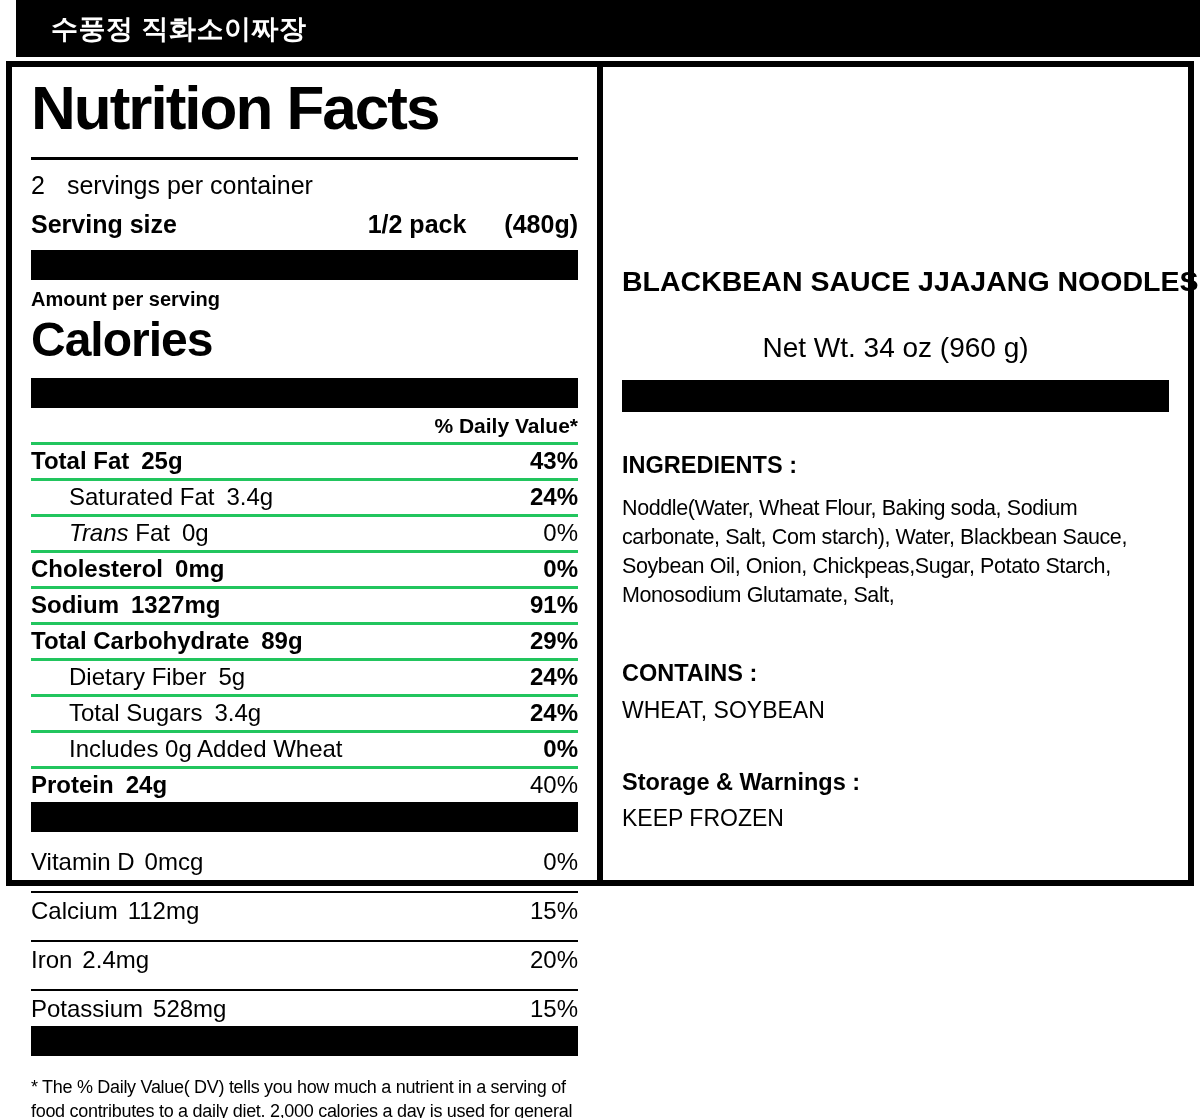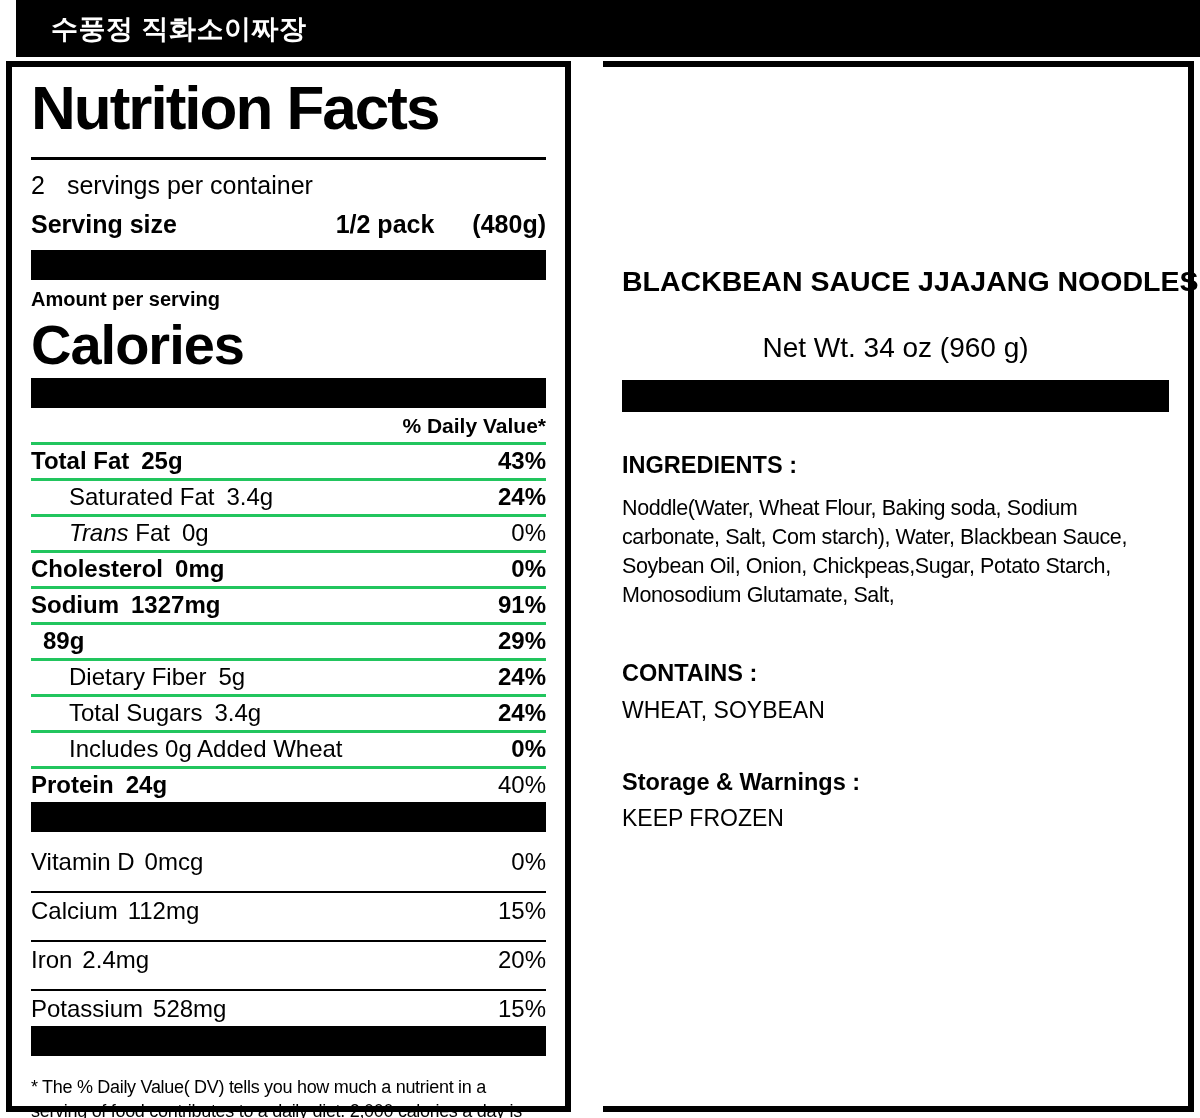--- a/index.html
+++ b/index.html
@@ -7,37 +7,37 @@
     width:1200px; height:1118px; position:relative; overflow:hidden;
     font-family:"Liberation Sans", sans-serif; color:#000;
     -webkit-font-smoothing:antialiased;
   }
   .header-bar {
     position:absolute; top:0; left:16px; width:1200px; height:57px;
     background:#000; display:flex; align-items:center;
   }
   .header-title { color:#fff; font-weight:bold; font-size:27px; margin-left:35px; letter-spacing:0.5px; }
 
-  .panels { position:absolute; top:61px; left:6px; width:1188px; height:1051px; display:flex;gap:32px; }
+  .panels { position:absolute; top:61px; left:6px; width:1188px; height:825px; display:flex; }
   .panel { box-sizing:border-box; background:#fff; }
   .left-panel  { width:597px; border:6px solid #000; padding:0 19px; }
   .right-panel { width:591px; border:6px solid #000; border-left:none; padding:0 19px; }
 
   
   .nf-title { font-size:62px; font-weight:bold; letter-spacing:-2px; line-height:66px; margin-top:8px; white-space:nowrap; }
   .nf-headrule { border-bottom:3px solid #000; margin-top:16px; }
   .nf-servings { display:flex; align-items:baseline; font-size:25px; line-height:30px; padding-top:10px; }
   .nf-servings .count { margin-right:22px; }
   .nf-servingsize { display:flex; align-items:baseline; font-weight:bold; font-size:25px; line-height:32px; margin-top:8px; margin-bottom:10px; }
   .nf-servingsize .ss-val { margin-left:auto; }
   .nf-servingsize .ss-wt  { margin-left:38px; }
   .thick-bar { height:30px; background:#000; }
   .nf-amount { font-size:20px; font-weight:bold; line-height:22px; margin-top:8px; }
   .nf-calories { display:flex; align-items:baseline; margin-top:2px; height:66px; }
-  .nf-calories .cal-label { font-size:56px; font-weight:bold; letter-spacing:-1px; }
+  .nf-calories .cal-label { font-size:48px; font-weight:bold; letter-spacing:-1px; }
   .nf-calories .cal-value { font-size:54px; font-weight:bold; margin-left:auto; }
   .nf-dvheader { text-align:right; font-weight:bold; font-size:21px; line-height:24px; padding:6px 0 4px; }
   .nf-row {
     display:flex; align-items:baseline; border-top:3px solid #22c55e;
     font-size:24px; line-height:26px; padding:3px 0 4px;
   }
   .nf-row .nf-val { margin-left:12px; }
   .nf-row .nf-dv  { margin-left:auto; }
   .nf-row.indent { padding-left:38px; }
   .bold { font-weight:bold; }
@@ -117,20 +117,21 @@
       <span class="bold">Cholesterol</span>
       <span class="nf-val bold">0mg</span>
       <span class="nf-dv bold">0%</span>
     </div>
     <div class="nf-row">
       <span class="bold">Sodium</span>
       <span class="nf-val bold">1327mg</span>
       <span class="nf-dv bold">91%</span>
     </div>
     <div class="nf-row">
+      <span class="bold">Total Carbohydrate</span>
       <span class="nf-val bold">89g</span>
       <span class="nf-dv bold">29%</span>
     </div>
     <div class="nf-row indent">
       <span>Dietary Fiber</span>
       <span class="nf-val">5g</span>
       <span class="nf-dv bold">24%</span>
     </div>
     <div class="nf-row indent">
       <span>Total Sugars</span>

